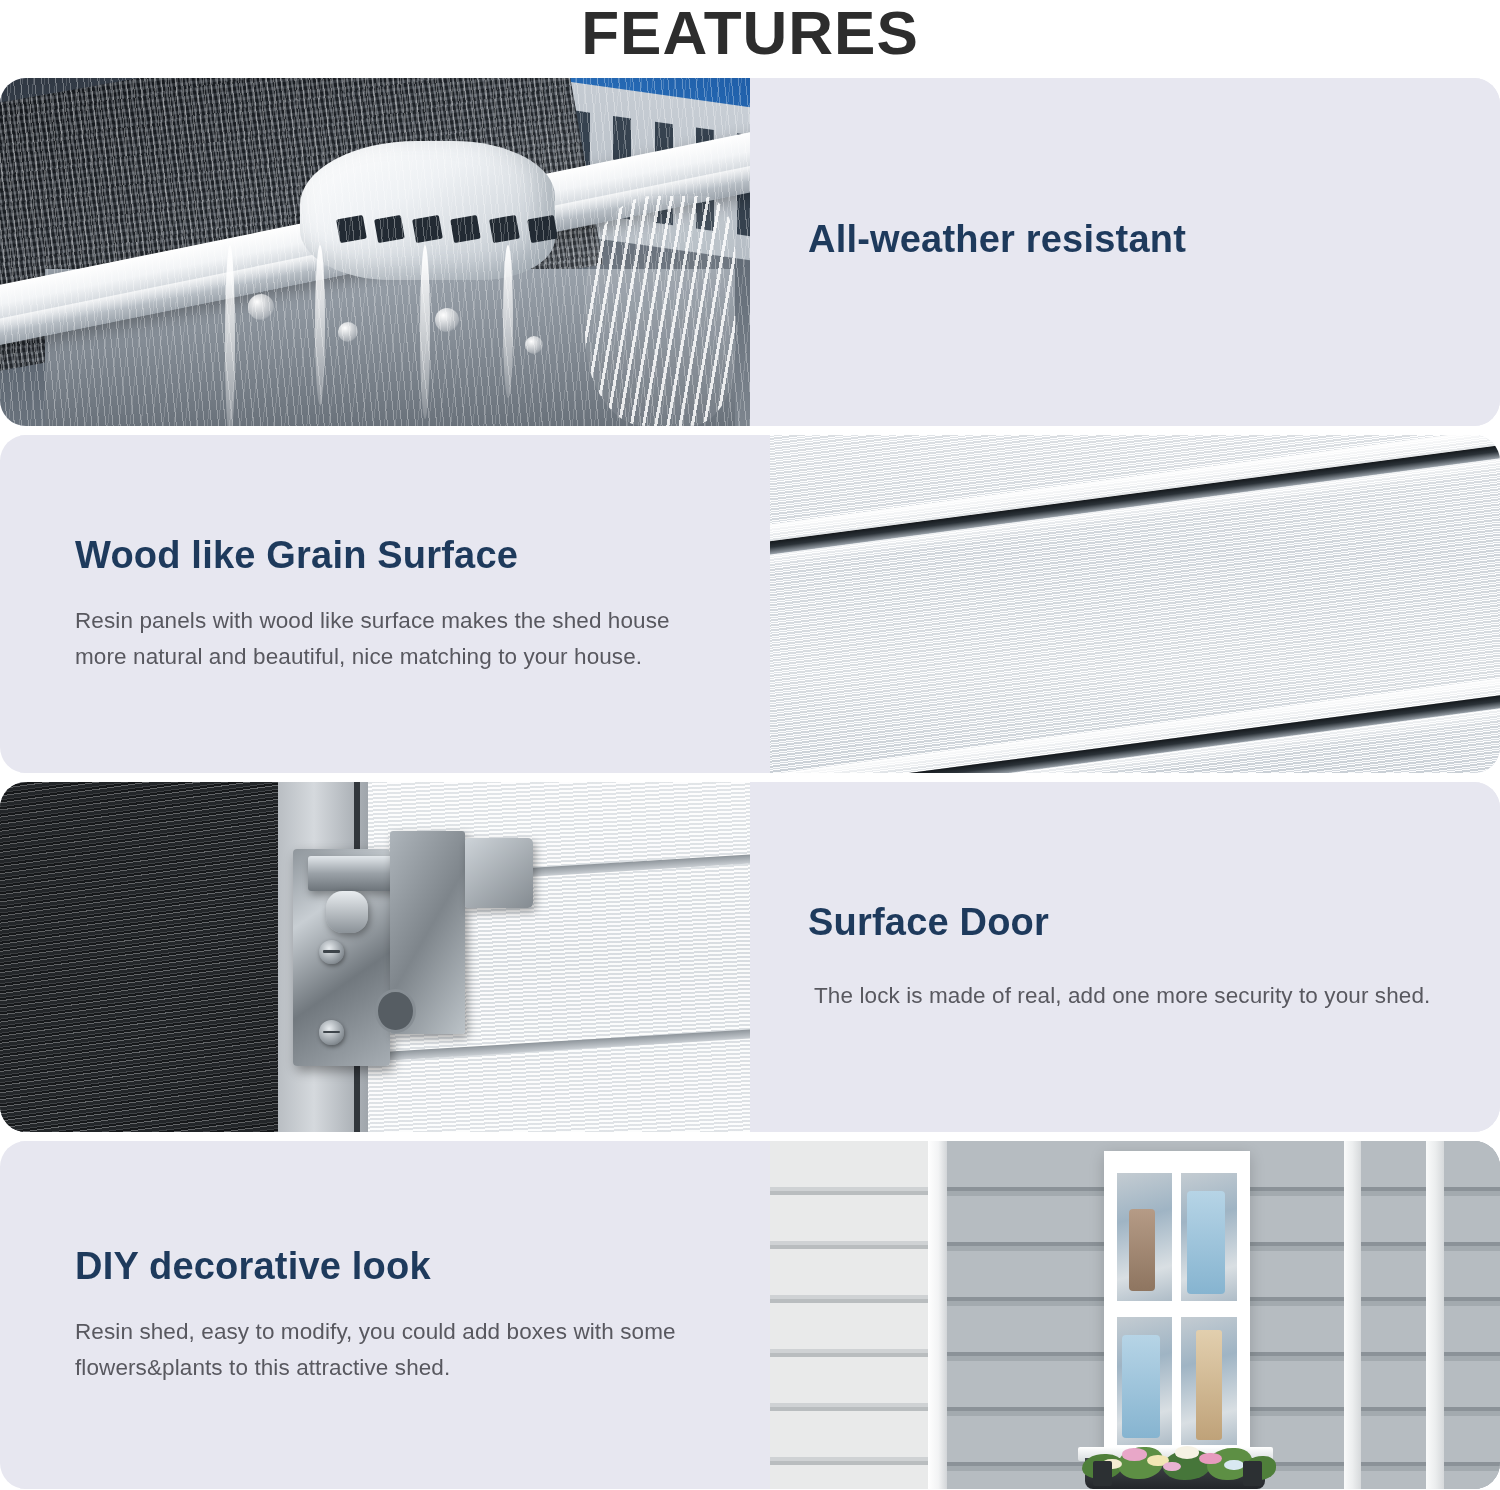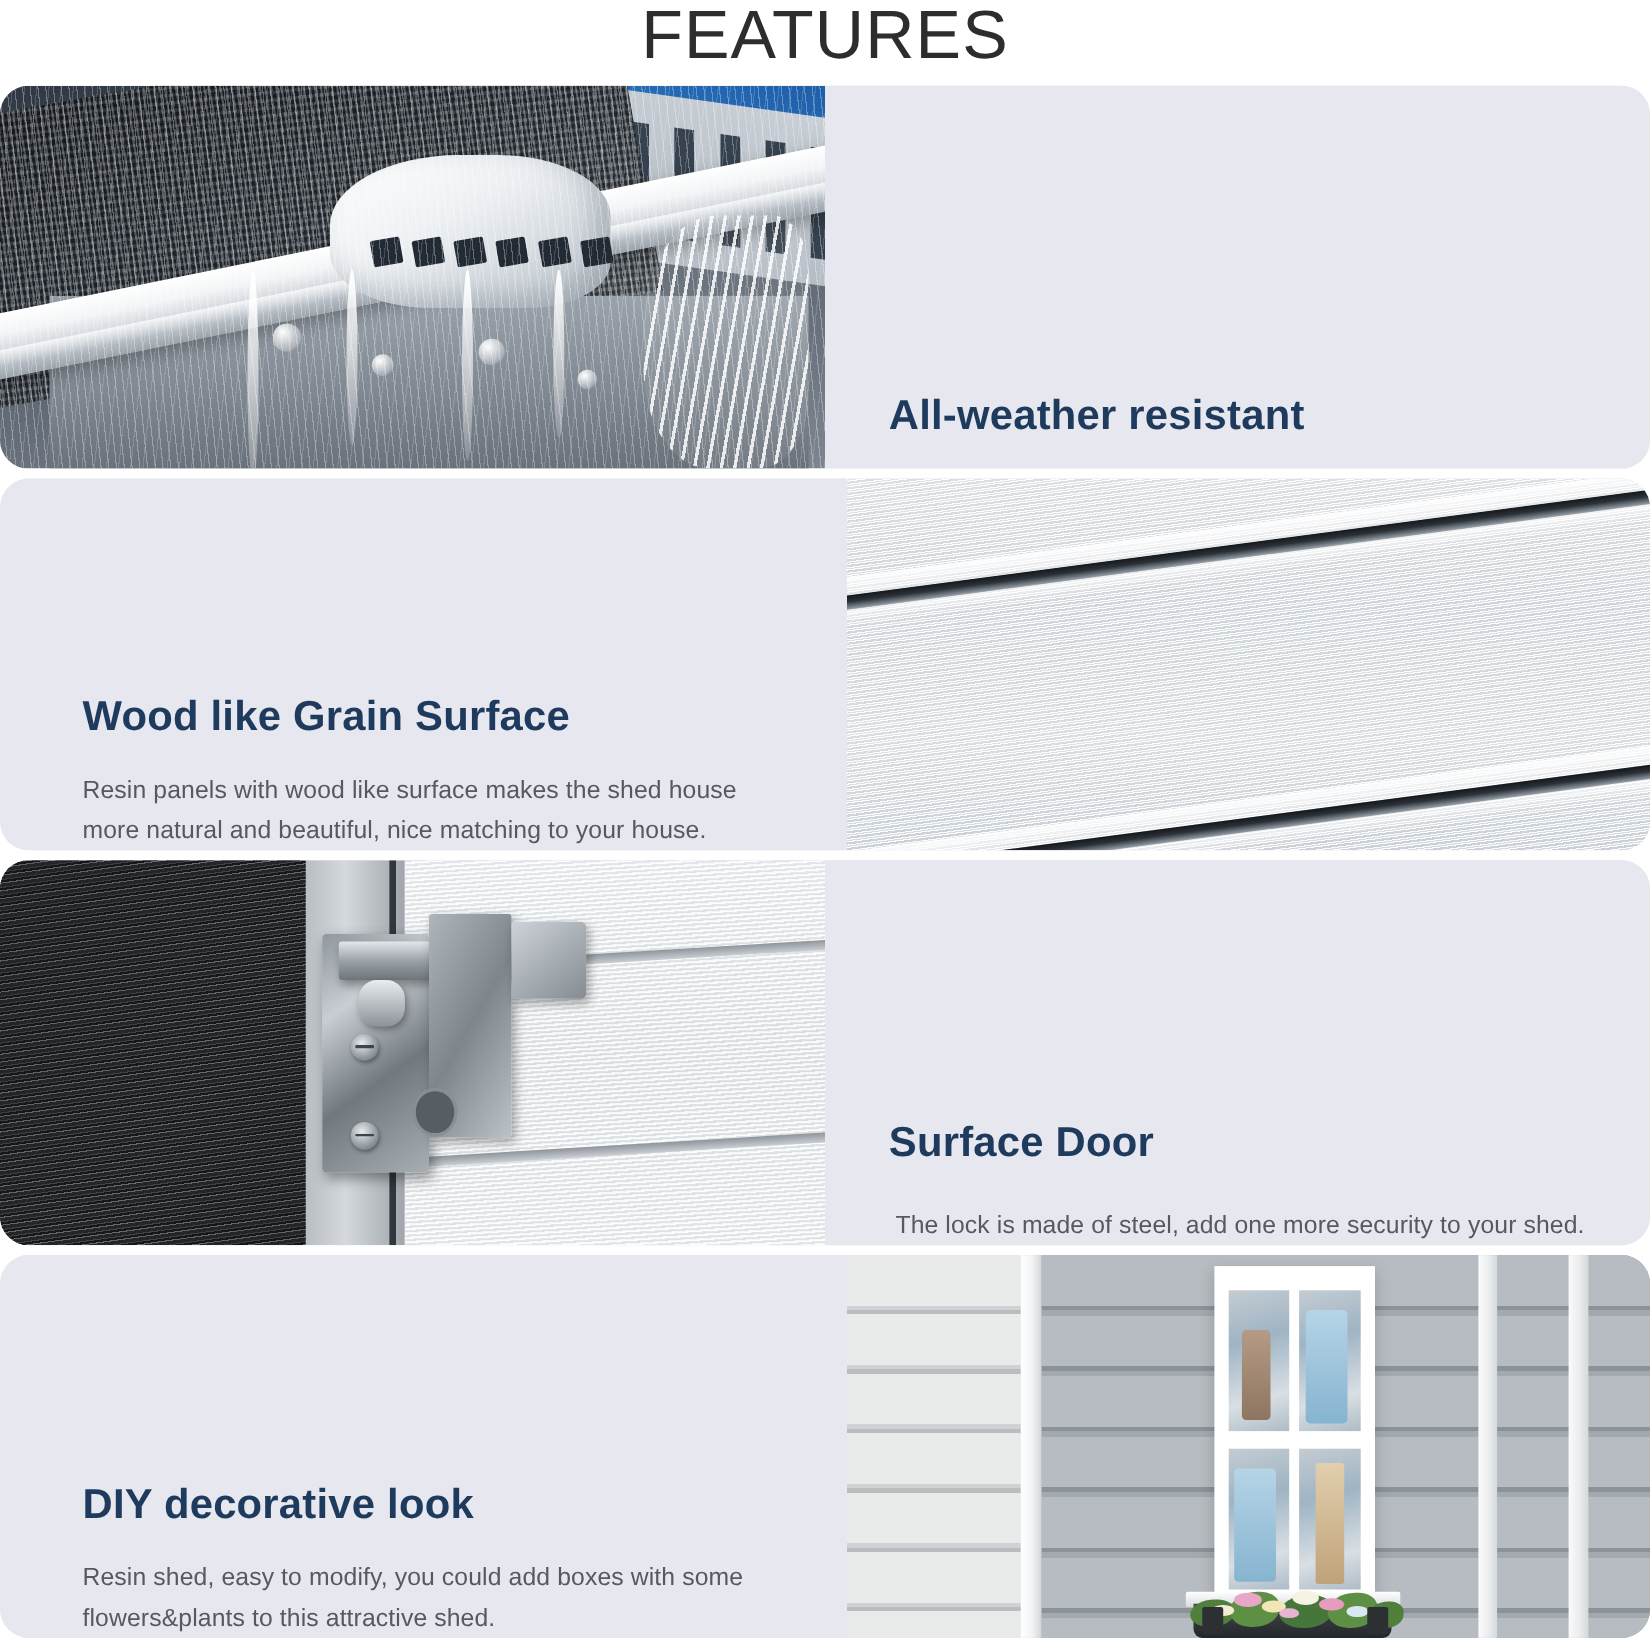--- a/index.html
+++ b/index.html
@@ -12,21 +12,21 @@
     height: 1490px;
     font-family: "Liberation Sans", sans-serif;
     overflow: hidden;
     position: relative;
   }
 
   
   .page-title {
     text-align: center;
     font-size: 62px;
-    font-weight: normal;
+    font-weight: bold;
     letter-spacing: 1px;
     color: #2d2d2d;
     line-height: 1;
     padding-top: 2px;
     height: 78px;
     box-sizing: border-box;
     font-family: "Liberation Sans", sans-serif;
   }
 
   
@@ -53,21 +53,21 @@
     position: relative;
     overflow: hidden;
     flex: 0 0 750px;
   }
 
   
   .text-pane {
     background: #e7e7f0;
     display: flex;
     flex-direction: column;
-    justify-content: flex-end;
+    justify-content: center;
     box-sizing: border-box;
   }
   .text-pane.pad-right { padding: 0 52px 0 58px; }
   .text-pane.pad-left  { padding: 0 60px 0 55px; margin-left: 20px; }
 
   .feat-title {
     font-size: 38px;
     font-weight: bold;
     color: #1e3a5c;
     line-height: 1.16;
@@ -431,21 +431,21 @@
         <div class="hook"></div>
         <div class="pin"></div>
         <div class="screw" style="left:42.5%; top:45%"></div>
         <div class="screw" style="left:42.5%; top:68%"></div>
         <div class="hole"></div>
       </div>
     </div>
 
     <div class="half text-pane pad-right">
       <div class="feat-title tight">Surface Door</div>
-      <div class="feat-desc indent">The lock is made of steel, add one more security to your shed.</div>
+      <div class="feat-desc indent">The lock is made of real, add one more security to your shed.</div>
     </div>
   </div>
 
   <div class="feature-row r4">
 
     <div class="half text-pane pad-left">
       <div class="feat-title">DIY decorative look</div>
       <div class="feat-desc">Resin shed, easy to modify, you could add boxes with some flowers&amp;plants to this attractive shed.</div>
     </div>
 

